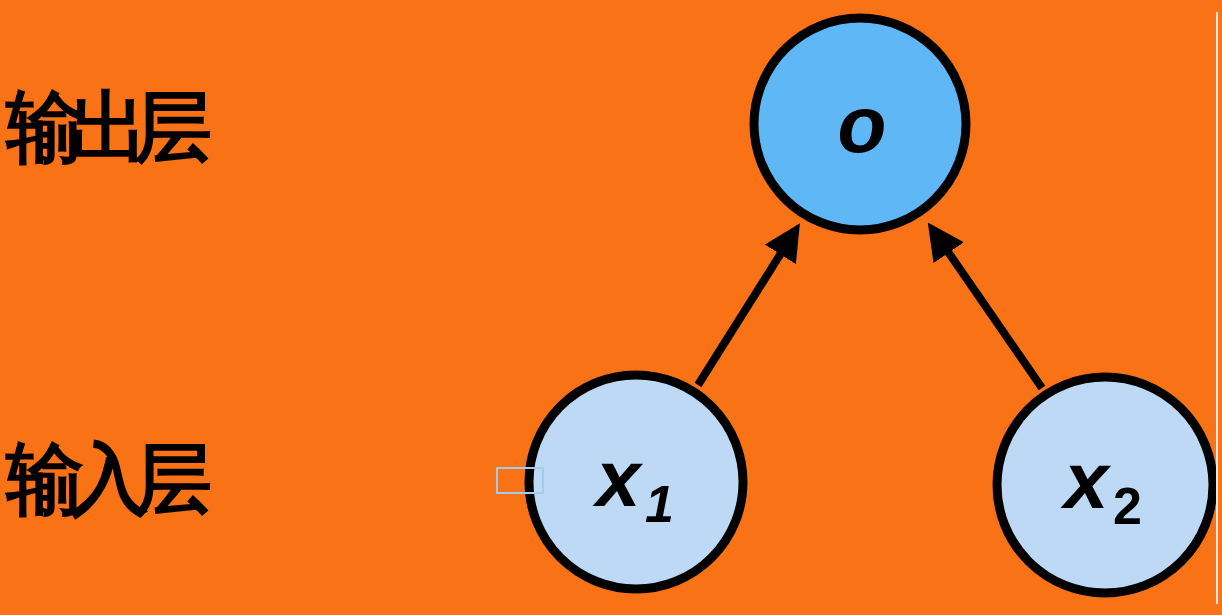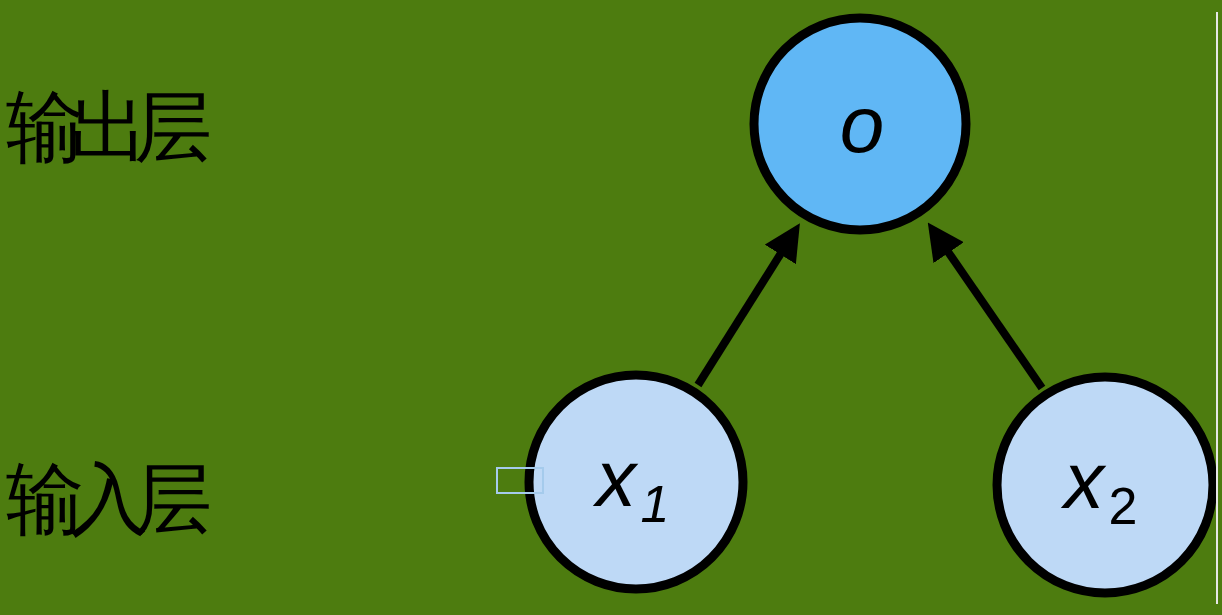--- a/index.html
+++ b/index.html
@@ -4,36 +4,37 @@
 <style>
   html, body {
     margin: 0;
     padding: 0;
     background: #ffffff;
   }
   .canvas {
     position: relative;
     width: 1222px;
     height: 615px;
-    background: #4d7c0f;
+    background: #f97316;
     overflow: hidden;
     font-family: "Liberation Sans", sans-serif;
+    font-weight: bold;
   }
   .layer-label {
     position: absolute;
     left: 6px;
     color: #000000;
     font-size: 78px;
     letter-spacing: -14px;
     line-height: 1;
     white-space: nowrap;
     font-family: "Liberation Sans", "DejaVu Sans", sans-serif;
   }
   .layer-label.output { top: 88px; }
-  .layer-label.input  { top: 460px; }
+  .layer-label.input  { top: 440px; }
   .diagram-svg {
     position: absolute;
     left: 0;
     top: 0;
   }
   .node-label {
     font-family: "Liberation Sans", "DejaVu Sans", sans-serif;
     font-style: italic;
     fill: #000000;
   }

